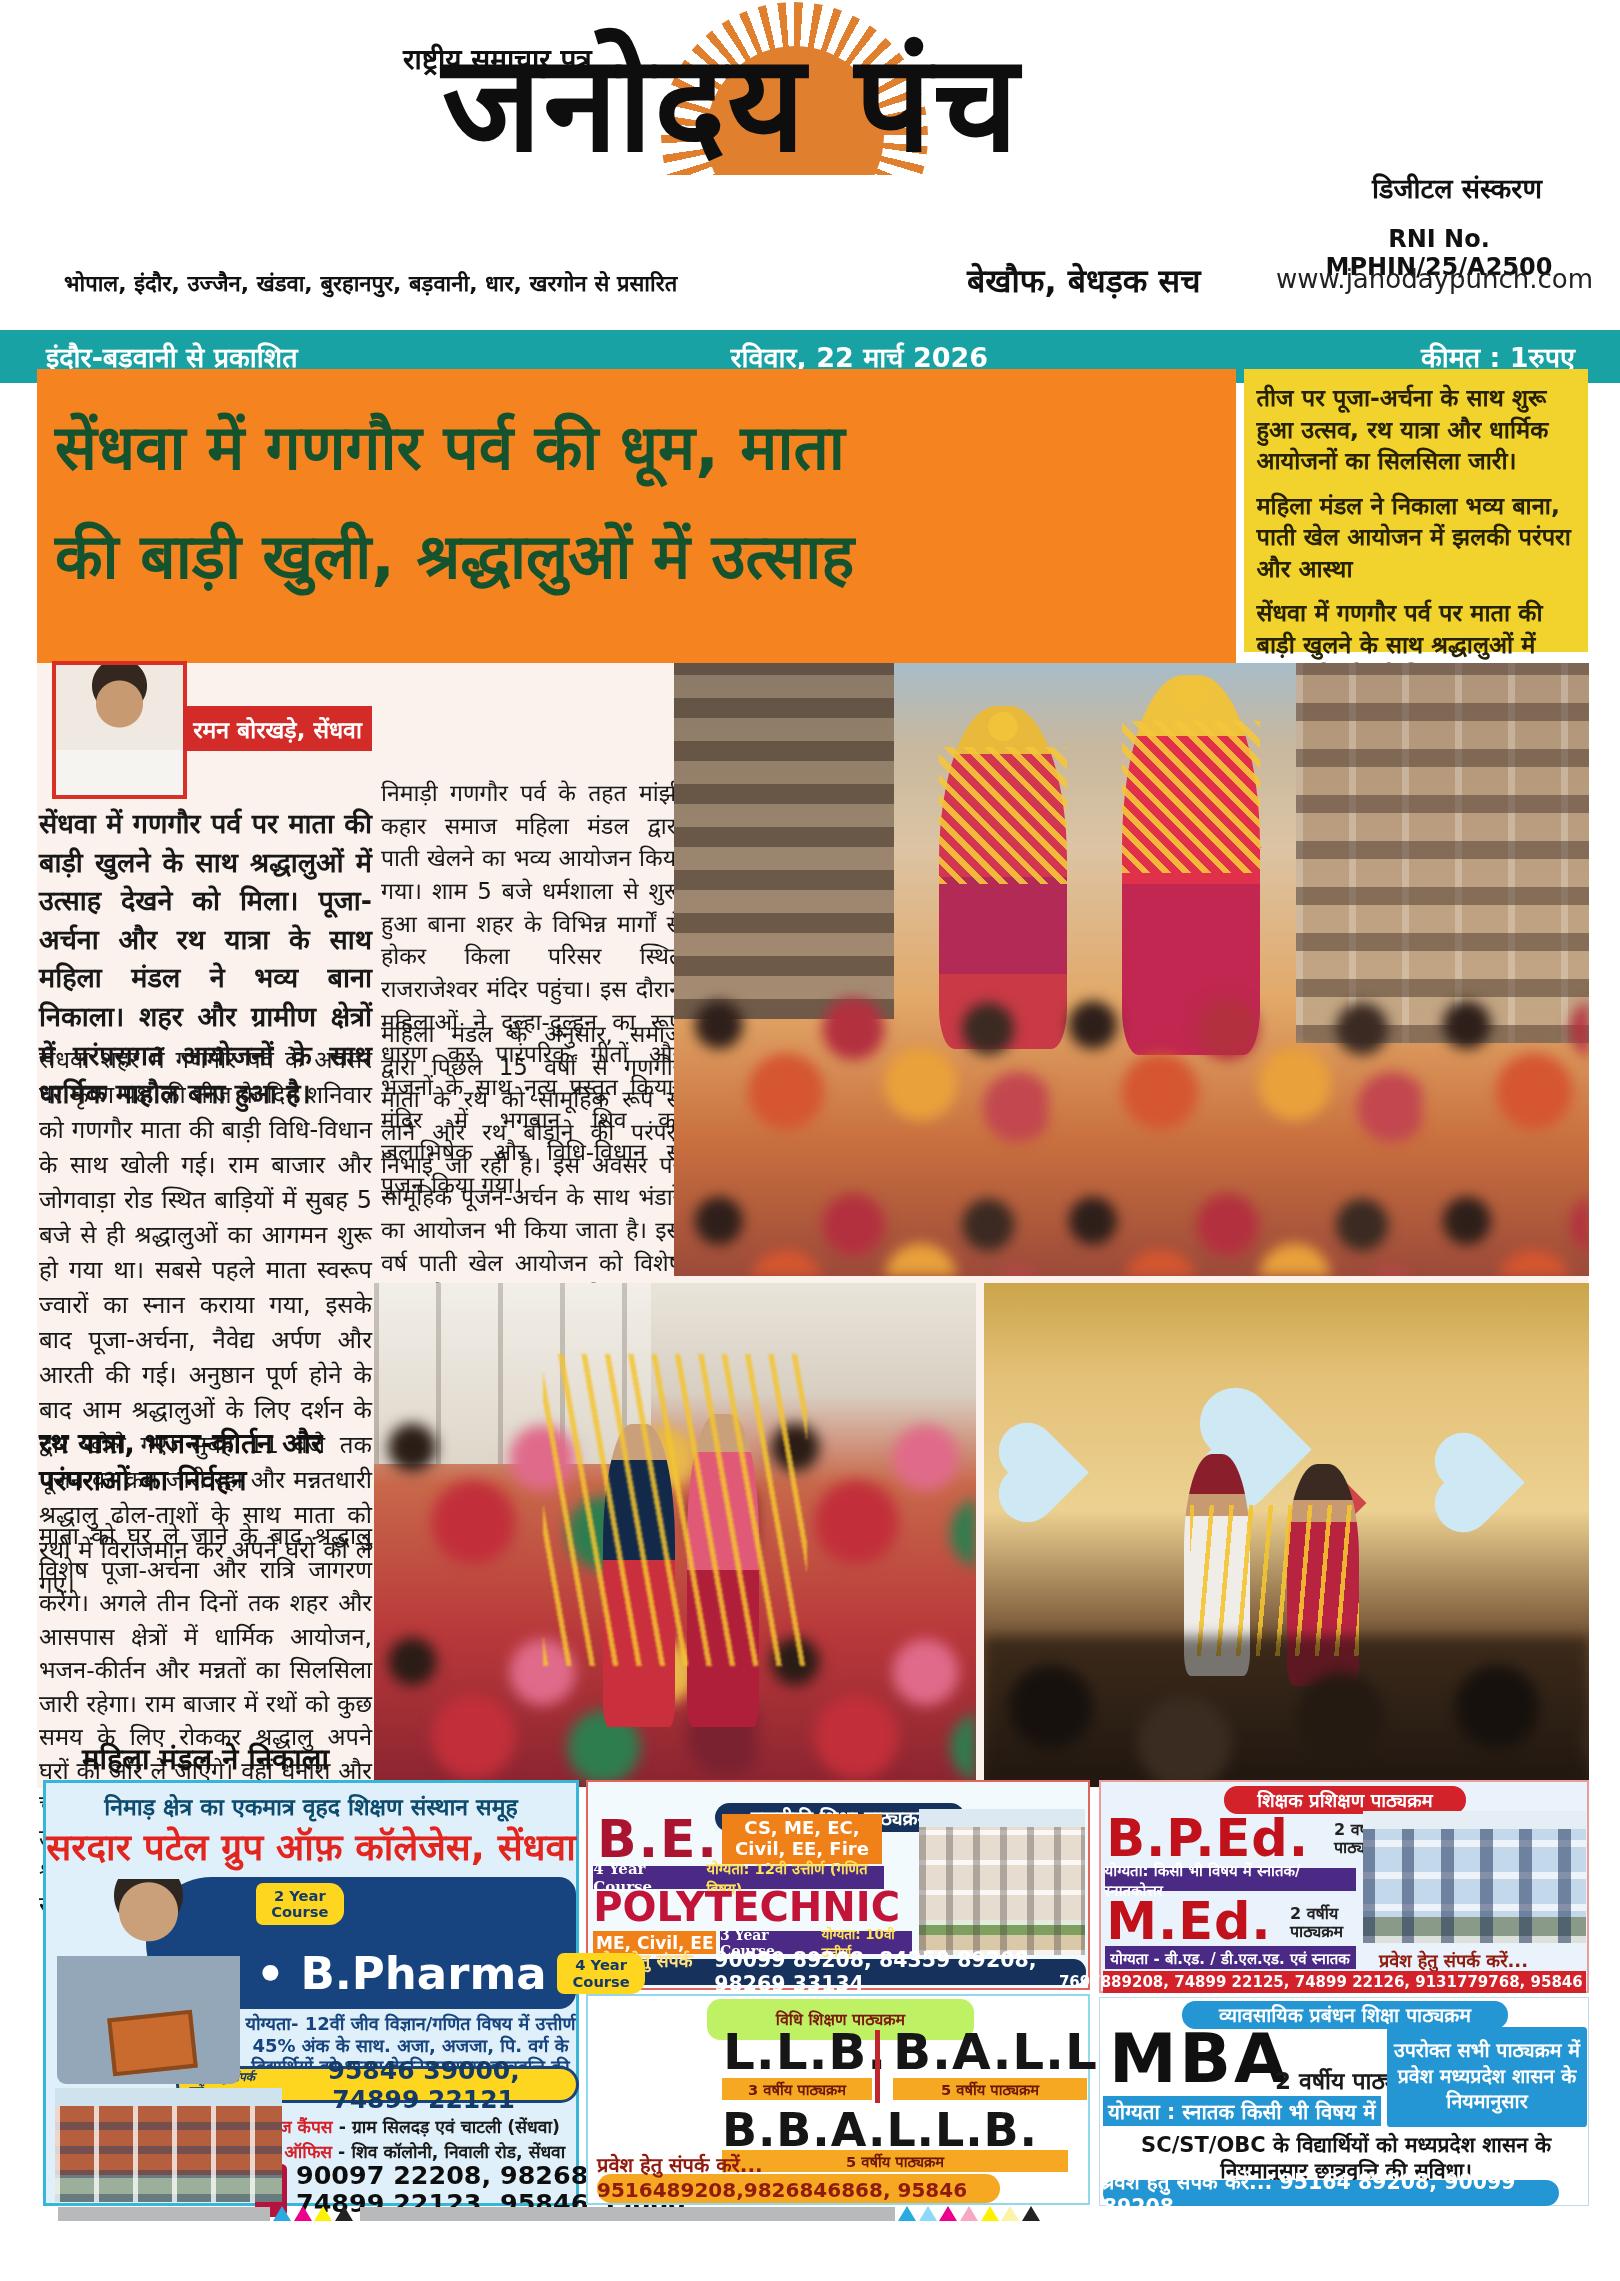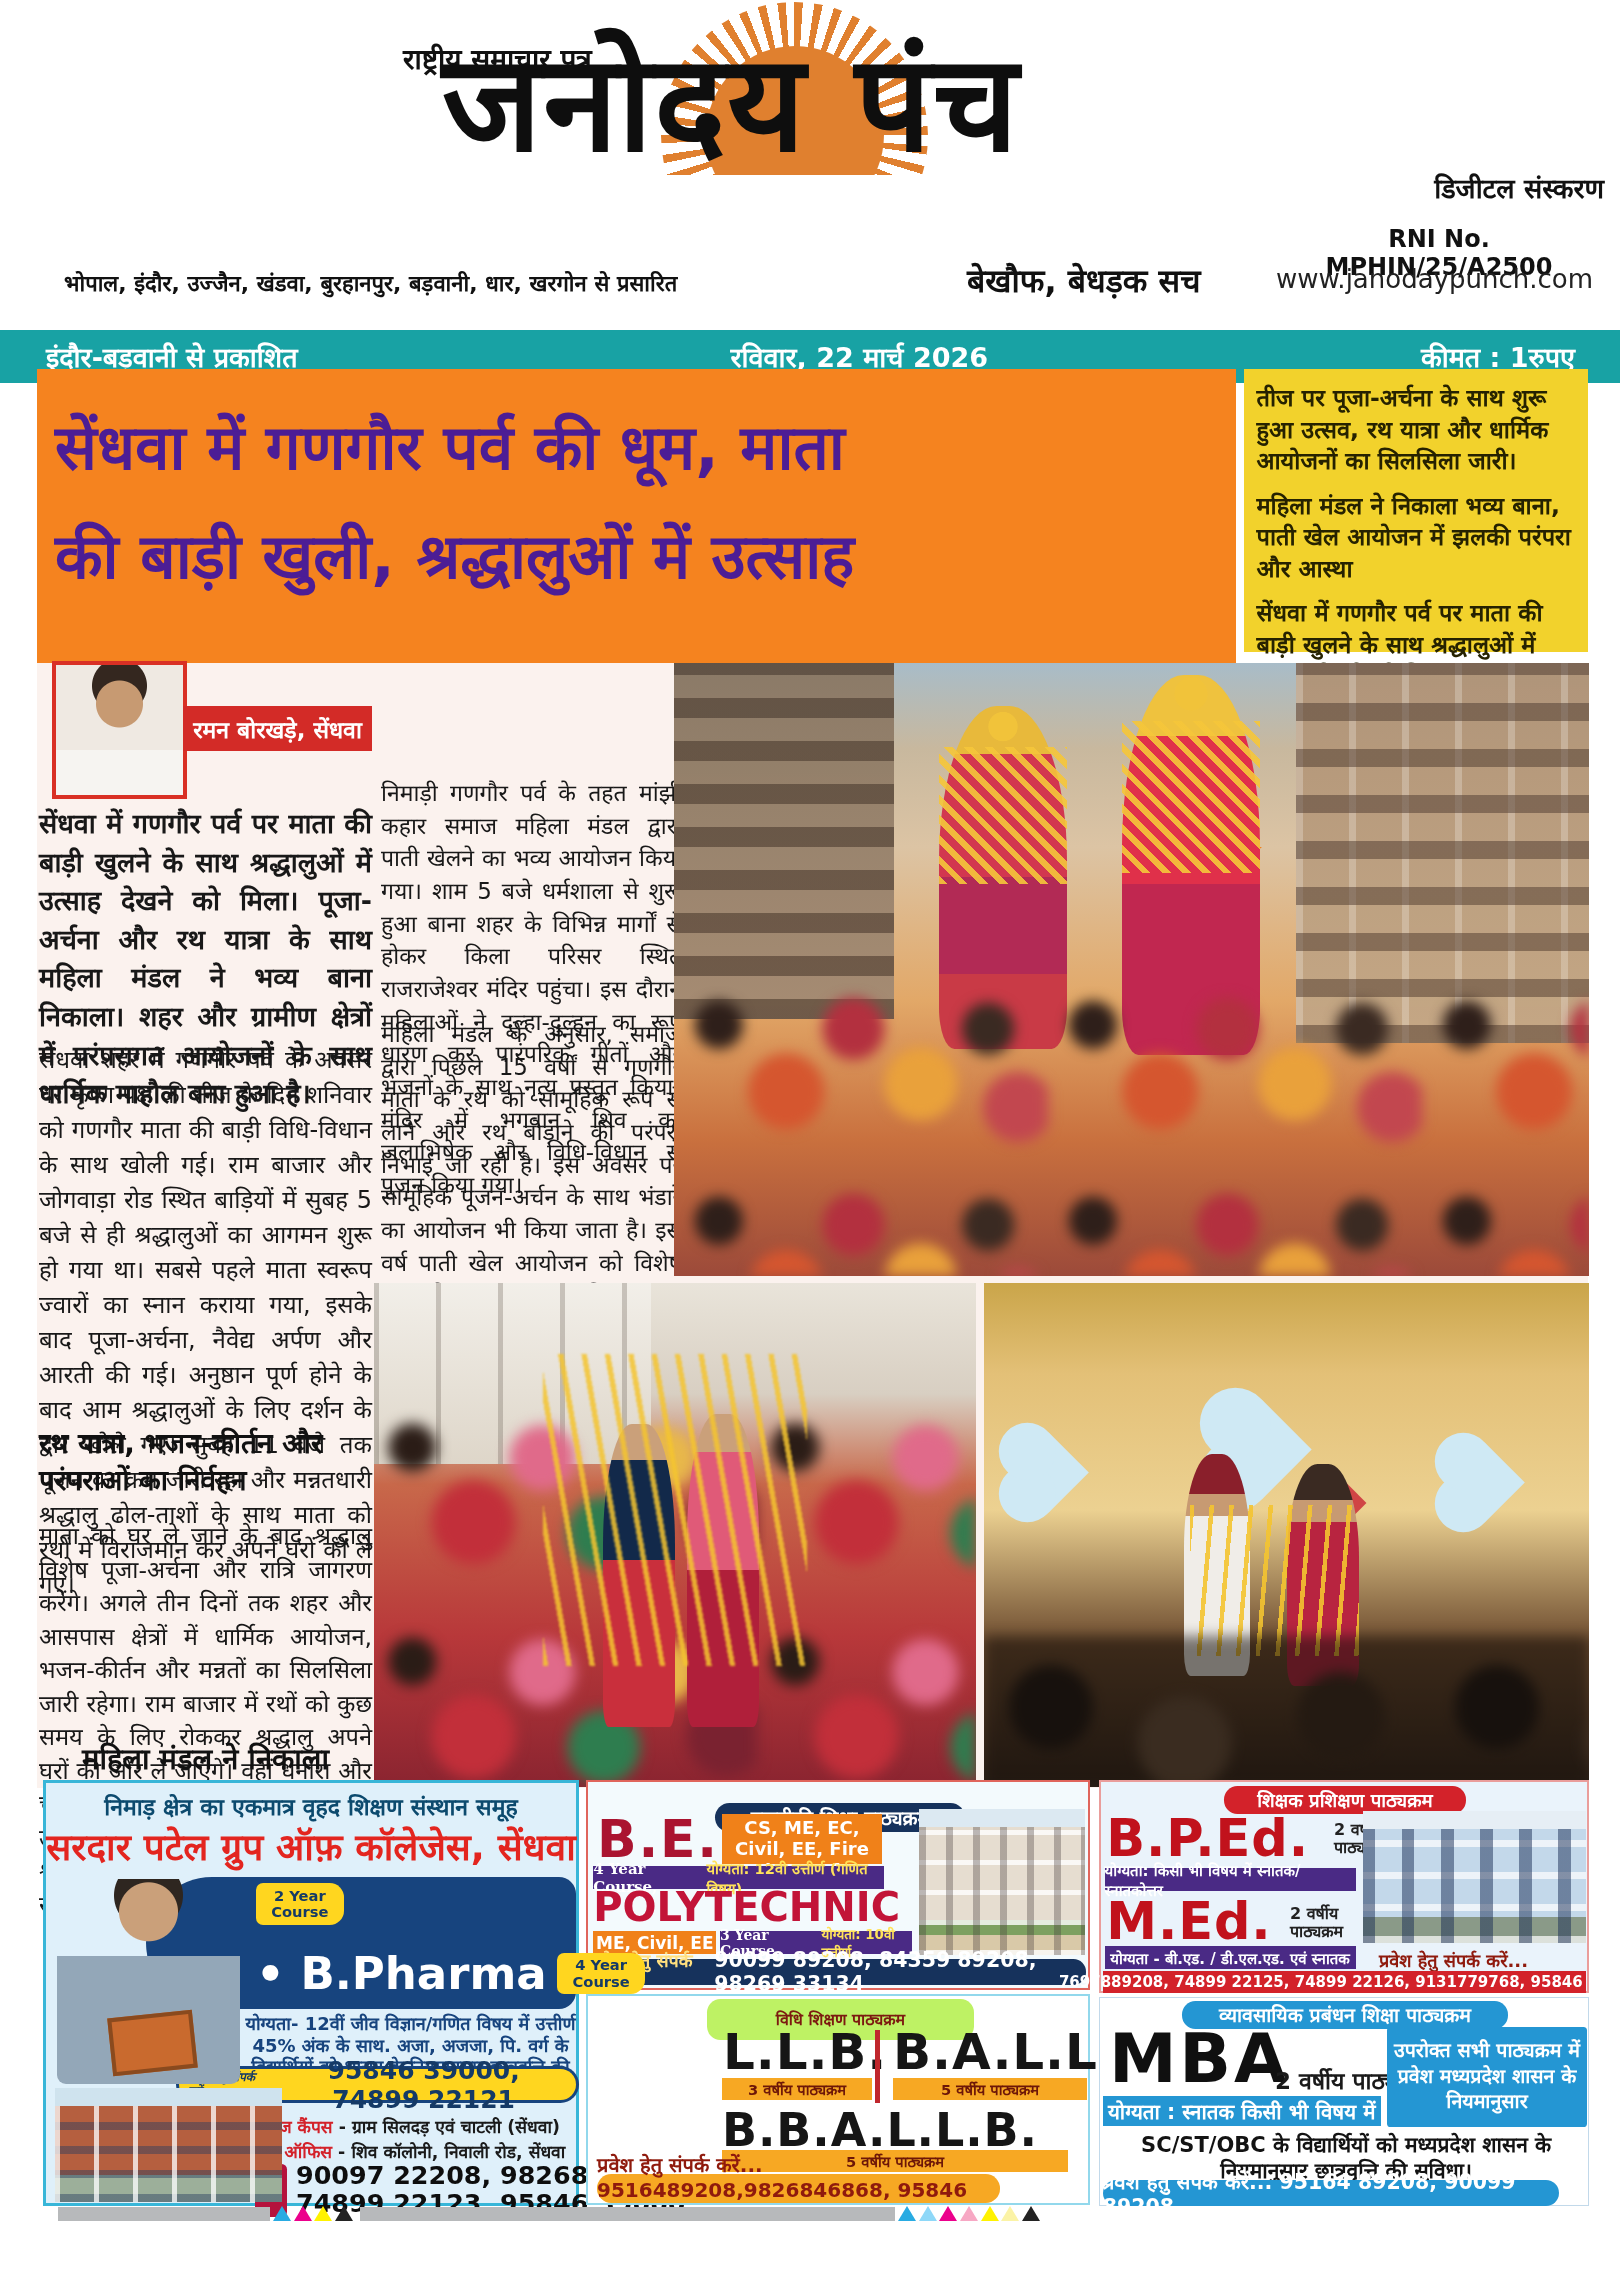--- a/index.html
+++ b/index.html
@@ -8,34 +8,34 @@
   .abs{position:absolute;}
 
   
   #m-tagline{left:403px;top:39px;font-size:28px;font-weight:bold;}
   #sun-wrap{left:661px;top:0;width:267px;height:175px;overflow:hidden;}
   #sun-rays{position:absolute;left:0;top:1.8px;width:267px;height:267px;border-radius:50%;
             background:repeating-conic-gradient(#e0802f 0deg 3.6deg, rgba(0,0,0,0) 3.6deg 8.6deg);}
   #sun-core{position:absolute;left:45px;top:46px;width:178px;height:178px;border-radius:50%;background:#e0802f;}
   #m-title{left:214px;top:14.3px;width:1034px;text-align:center;font-size:134px;line-height:1.35;
            font-weight:bold;letter-spacing:1.8px;color:#0e0e0e;}
-  #m-edition{left:1310px;top:169px;width:294px;text-align:right;font-size:27px;font-weight:800;}
+  #m-edition{left:1310px;top:169px;width:294px;text-align:center;font-size:27px;font-weight:800;}
   #m-rni{left:1274px;top:225px;width:330px;text-align:center;font-size:24px;font-weight:bold;}
   #m-web{left:1265px;top:264px;width:339px;text-align:center;font-size:26px;color:#222;}
   #m-slogan{left:967px;top:258px;font-size:32px;font-weight:800;}
   #m-cities{left:64px;top:267px;font-size:22px;font-weight:bold;}
 
   
   #datebar{left:0;top:310px;width:1621px;height:53px;background:#18a2a4;display:flex;
            align-items:center;justify-content:space-between;padding:0 46px;box-sizing:border-box;
            color:#fff;font-size:27px;font-weight:800;margin-top:20px;}
 
   
   #headline-banner{left:37px;top:369px;width:1199px;height:296px;background:#f5831f;box-sizing:border-box;
-                   padding:25px 0 0 18px;color:#4c1d95;font-size:62px;line-height:1.75;font-weight:800;}
+                   padding:25px 0 0 18px;color:#14532d;font-size:62px;line-height:1.75;font-weight:800;}
   #highlights{left:1244px;top:369px;width:344px;height:283px;background:#f2d22c;box-sizing:border-box;
               padding:14.3px 12.5px;color:#262200;font-size:23.6px;font-weight:bold;line-height:1.33;}
   #highlights p{margin:0 0 13.4px 0;}
 
   
   #article-bg{left:37px;top:663px;width:1551px;height:1125px;background:#fbf2ee;}
   #rep-photo{left:52px;top:661px;width:127px;height:130px;border:4.5px solid #d93025;background:
       radial-gradient(circle at 50% 30%,#c79a72 0 23px,rgba(0,0,0,0) 24px),
       radial-gradient(circle at 50% 16%,#34271f 0 27px,rgba(0,0,0,0) 28px),
       linear-gradient(180deg,#efe9e2 0 85px,#f6f4f1 85px 100%);}

